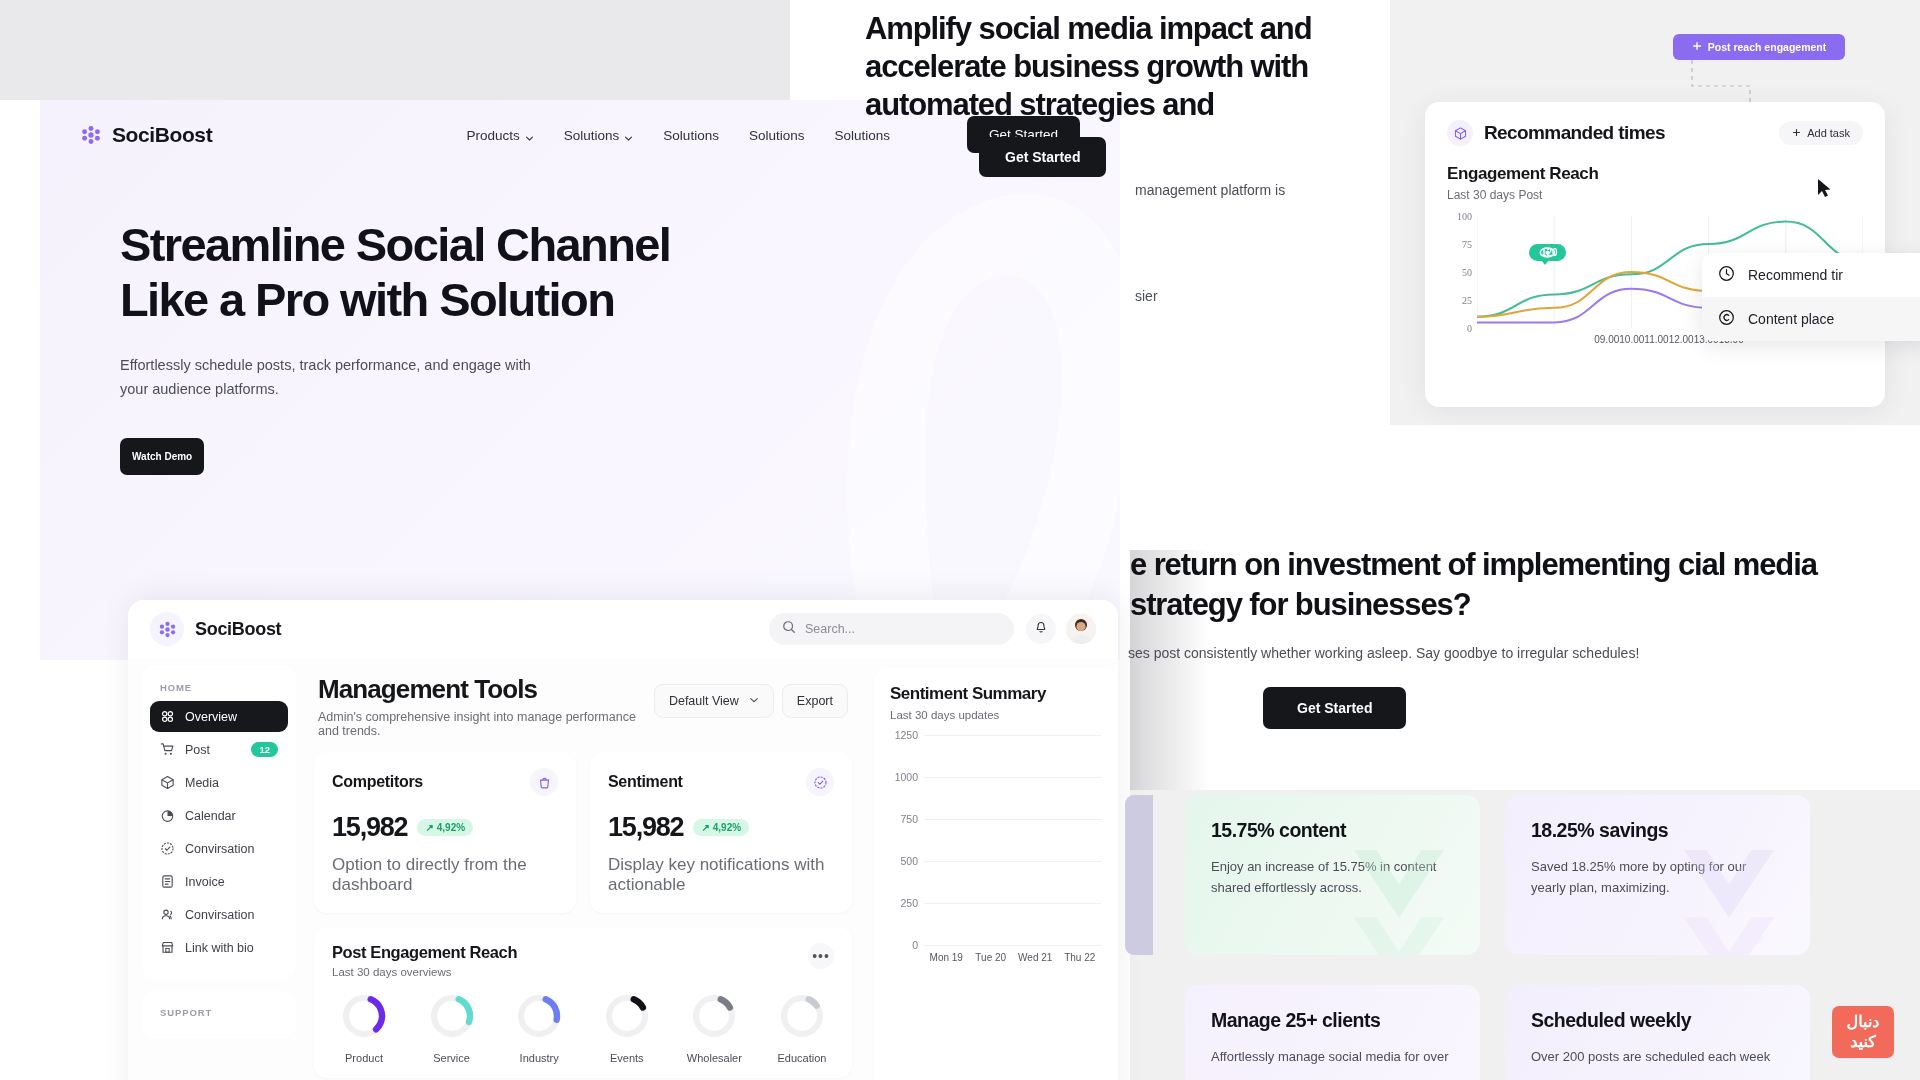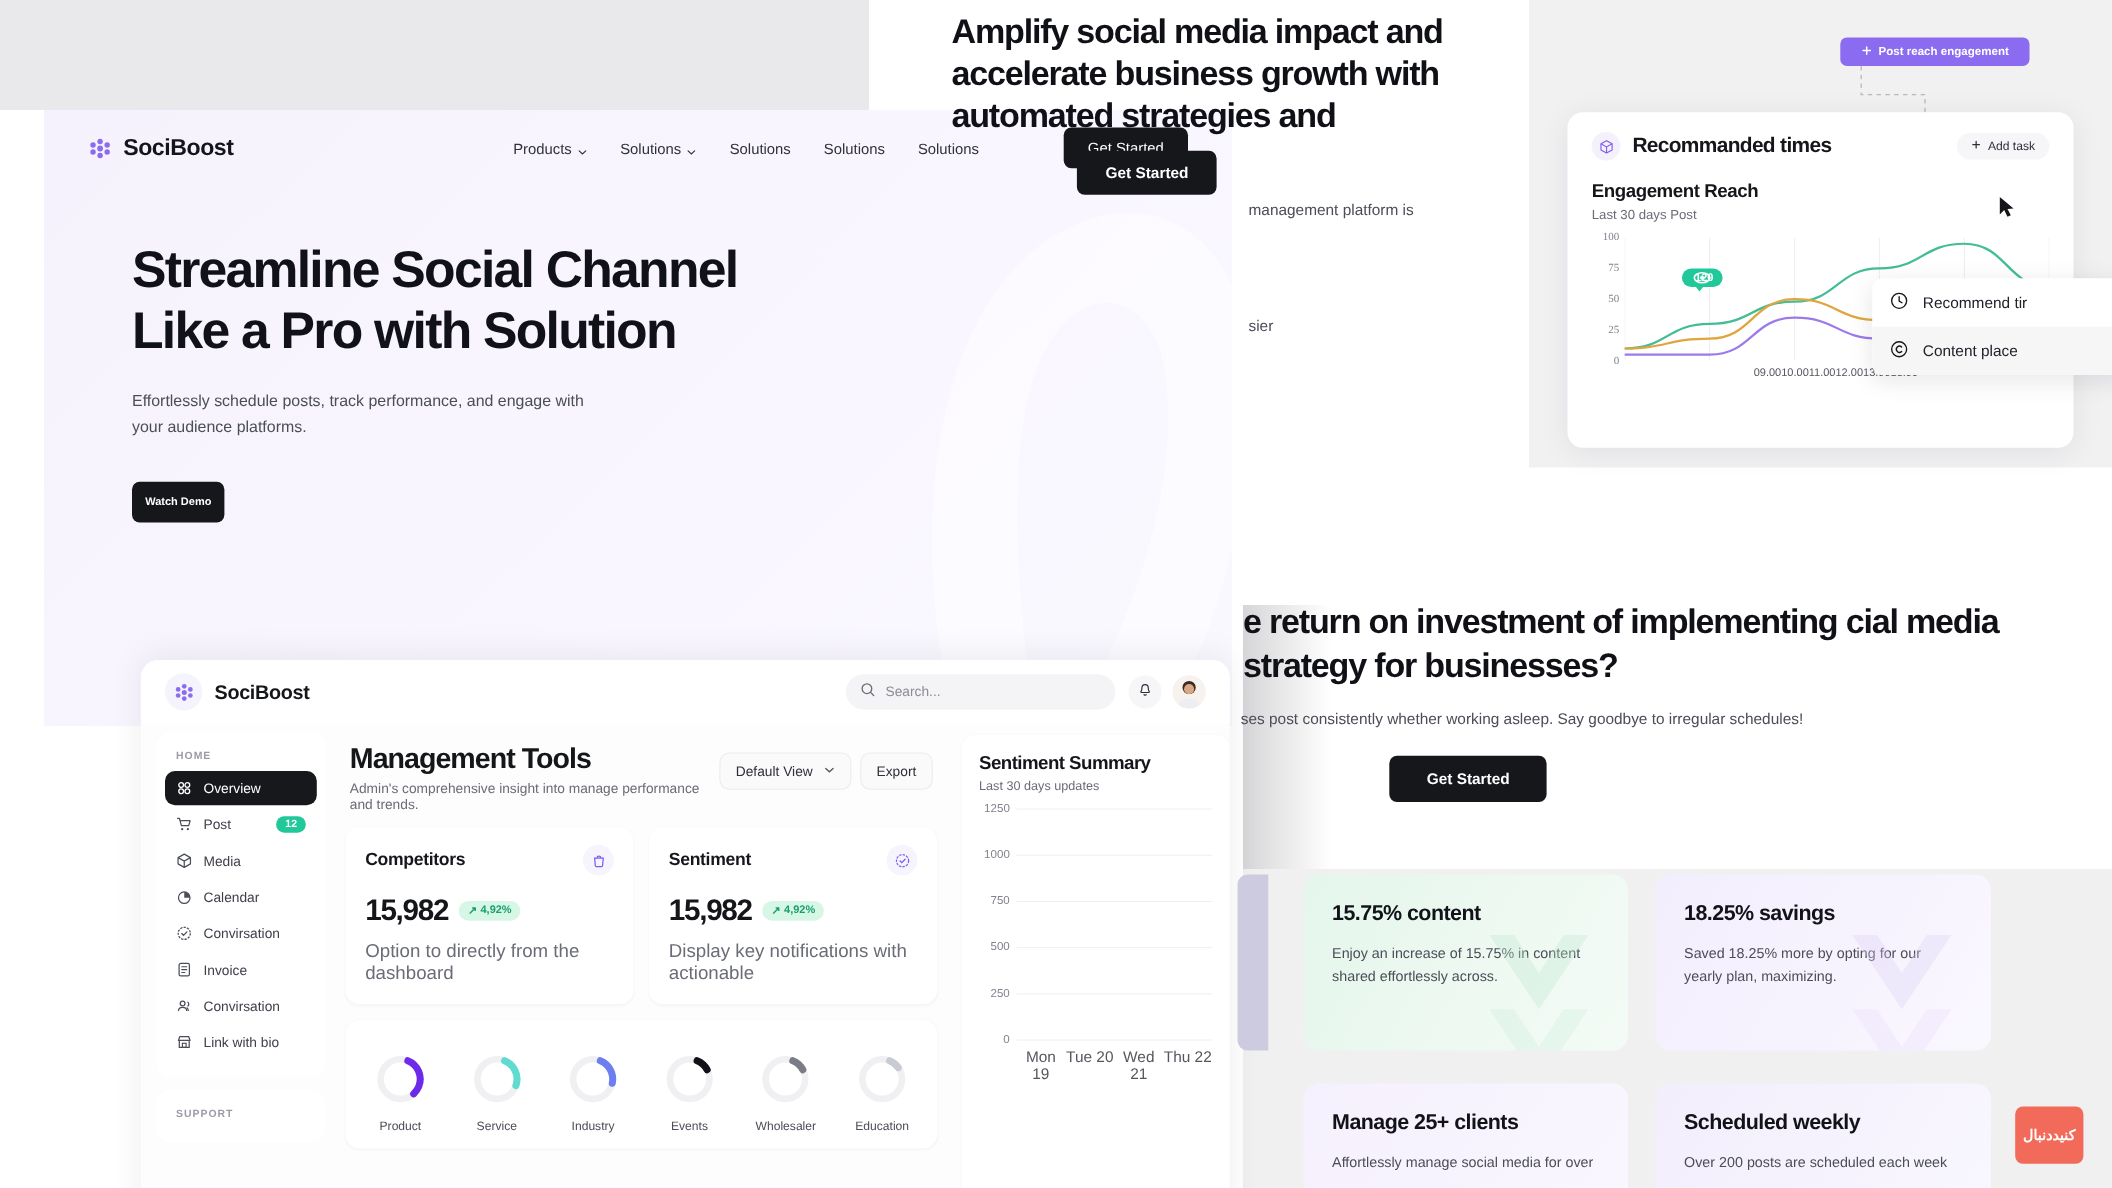--- a/index.html
+++ b/index.html
@@ -217,21 +217,21 @@
   .gridline{ position:absolute; left:0; right:0; height:1px; background:#f0f0f3; }
   .bars{
     position:absolute; left:0; right:0; bottom:0; top:0;
     display:flex; justify-content:space-around; align-items:flex-end;
   }
   .barcol{ width:30px; display:flex; flex-direction:column; justify-content:flex-end; gap:3px; }
   .seg{ width:100%; border-radius:7px; }
   .x-axis{
     display:flex; justify-content:space-around; margin-left:34px; margin-top:7px;
   }
-  .x-axis span{ font-size:14px; color:#55575f; width:46px; text-align:center; }
+  .x-axis span{ font-size:10px; color:#55575f; width:46px; text-align:center; }
 
   
   .mid-head{
     position:absolute; left:865px; top:10px; width:500px;
     font-size:31px; font-weight:600; line-height:1.22; letter-spacing:-1.1px;
     color:#101116;
   }
   .mid-para1{
     position:absolute; left:1135px; top:182px; width:260px;
     font-size:14px; color:#4b4d57;
@@ -340,22 +340,22 @@
   .f4{ left:1505px; top:985px; width:305px; height:160px;
        background:linear-gradient(120deg,#f2eefc 0%,#f9f7ff 100%); }
   .side-tab{
     position:absolute; left:1125px; top:795px; width:28px; height:160px;
     background:#cdcbe0; border-radius:9px 0 0 9px;
   }
 
   .watermark{
     position:absolute; left:1832px; top:1006px; width:62px; height:52px;
     background:#f16a5a; border-radius:7px; color:#fff;
-    display:flex; flex-direction:row; align-items:center; justify-content:center;
-    font-size:13px; font-weight:700; line-height:1.25;
+    display:flex; flex-direction:column; align-items:center; justify-content:center;
+    font-size:16px; font-weight:700; line-height:1.25;
   }
 </style>
 </head>
 <body>
 
 <div class="bg-left-grey"></div>
 <div class="bg-right-grey"></div>
 <div class="bg-mid-white"></div>
 <div class="bg-grad-v"></div>
 <div class="bg-bottom-grey"></div>
@@ -611,20 +611,27 @@
             <span class="stat-delta">
               <span>↗</span>
               <span>4,92%</span>
             </span>
           </div>
           <div class="stat-desc">Display key notifications with actionable</div>
         </div>
       </div>
 
       <div class="engage-card">
+        <div class="eng-head">
+          <div>
+            <div class="eng-title">Post Engagement Reach</div>
+            <div class="eng-sub">Last 30 days overviews</div>
+          </div>
+          <div class="eng-dots">•••</div>
+        </div>
         <div class="donuts" id="donuts">
             <div class="donut"><svg viewBox="0 0 48 48">
                 <circle cx="24" cy="24" r="18" fill="none" stroke="#f0f0f3" stroke-width="6"></circle>
                 <circle cx="24" cy="24" r="18" fill="none" stroke="#6d2ae8" stroke-width="6.4" stroke-linecap="round" stroke-dasharray="36.19 113.10" transform="rotate(-68 24 24)"></circle>
               </svg><span>Product</span></div>
             <div class="donut"><svg viewBox="0 0 48 48">
                 <circle cx="24" cy="24" r="18" fill="none" stroke="#f0f0f3" stroke-width="6"></circle>
                 <circle cx="24" cy="24" r="18" fill="none" stroke="#5fdbd0" stroke-width="6.4" stroke-linecap="round" stroke-dasharray="27.14 113.10" transform="rotate(-68 24 24)"></circle>
               </svg><span>Service</span></div>
             <div class="donut"><svg viewBox="0 0 48 48">

